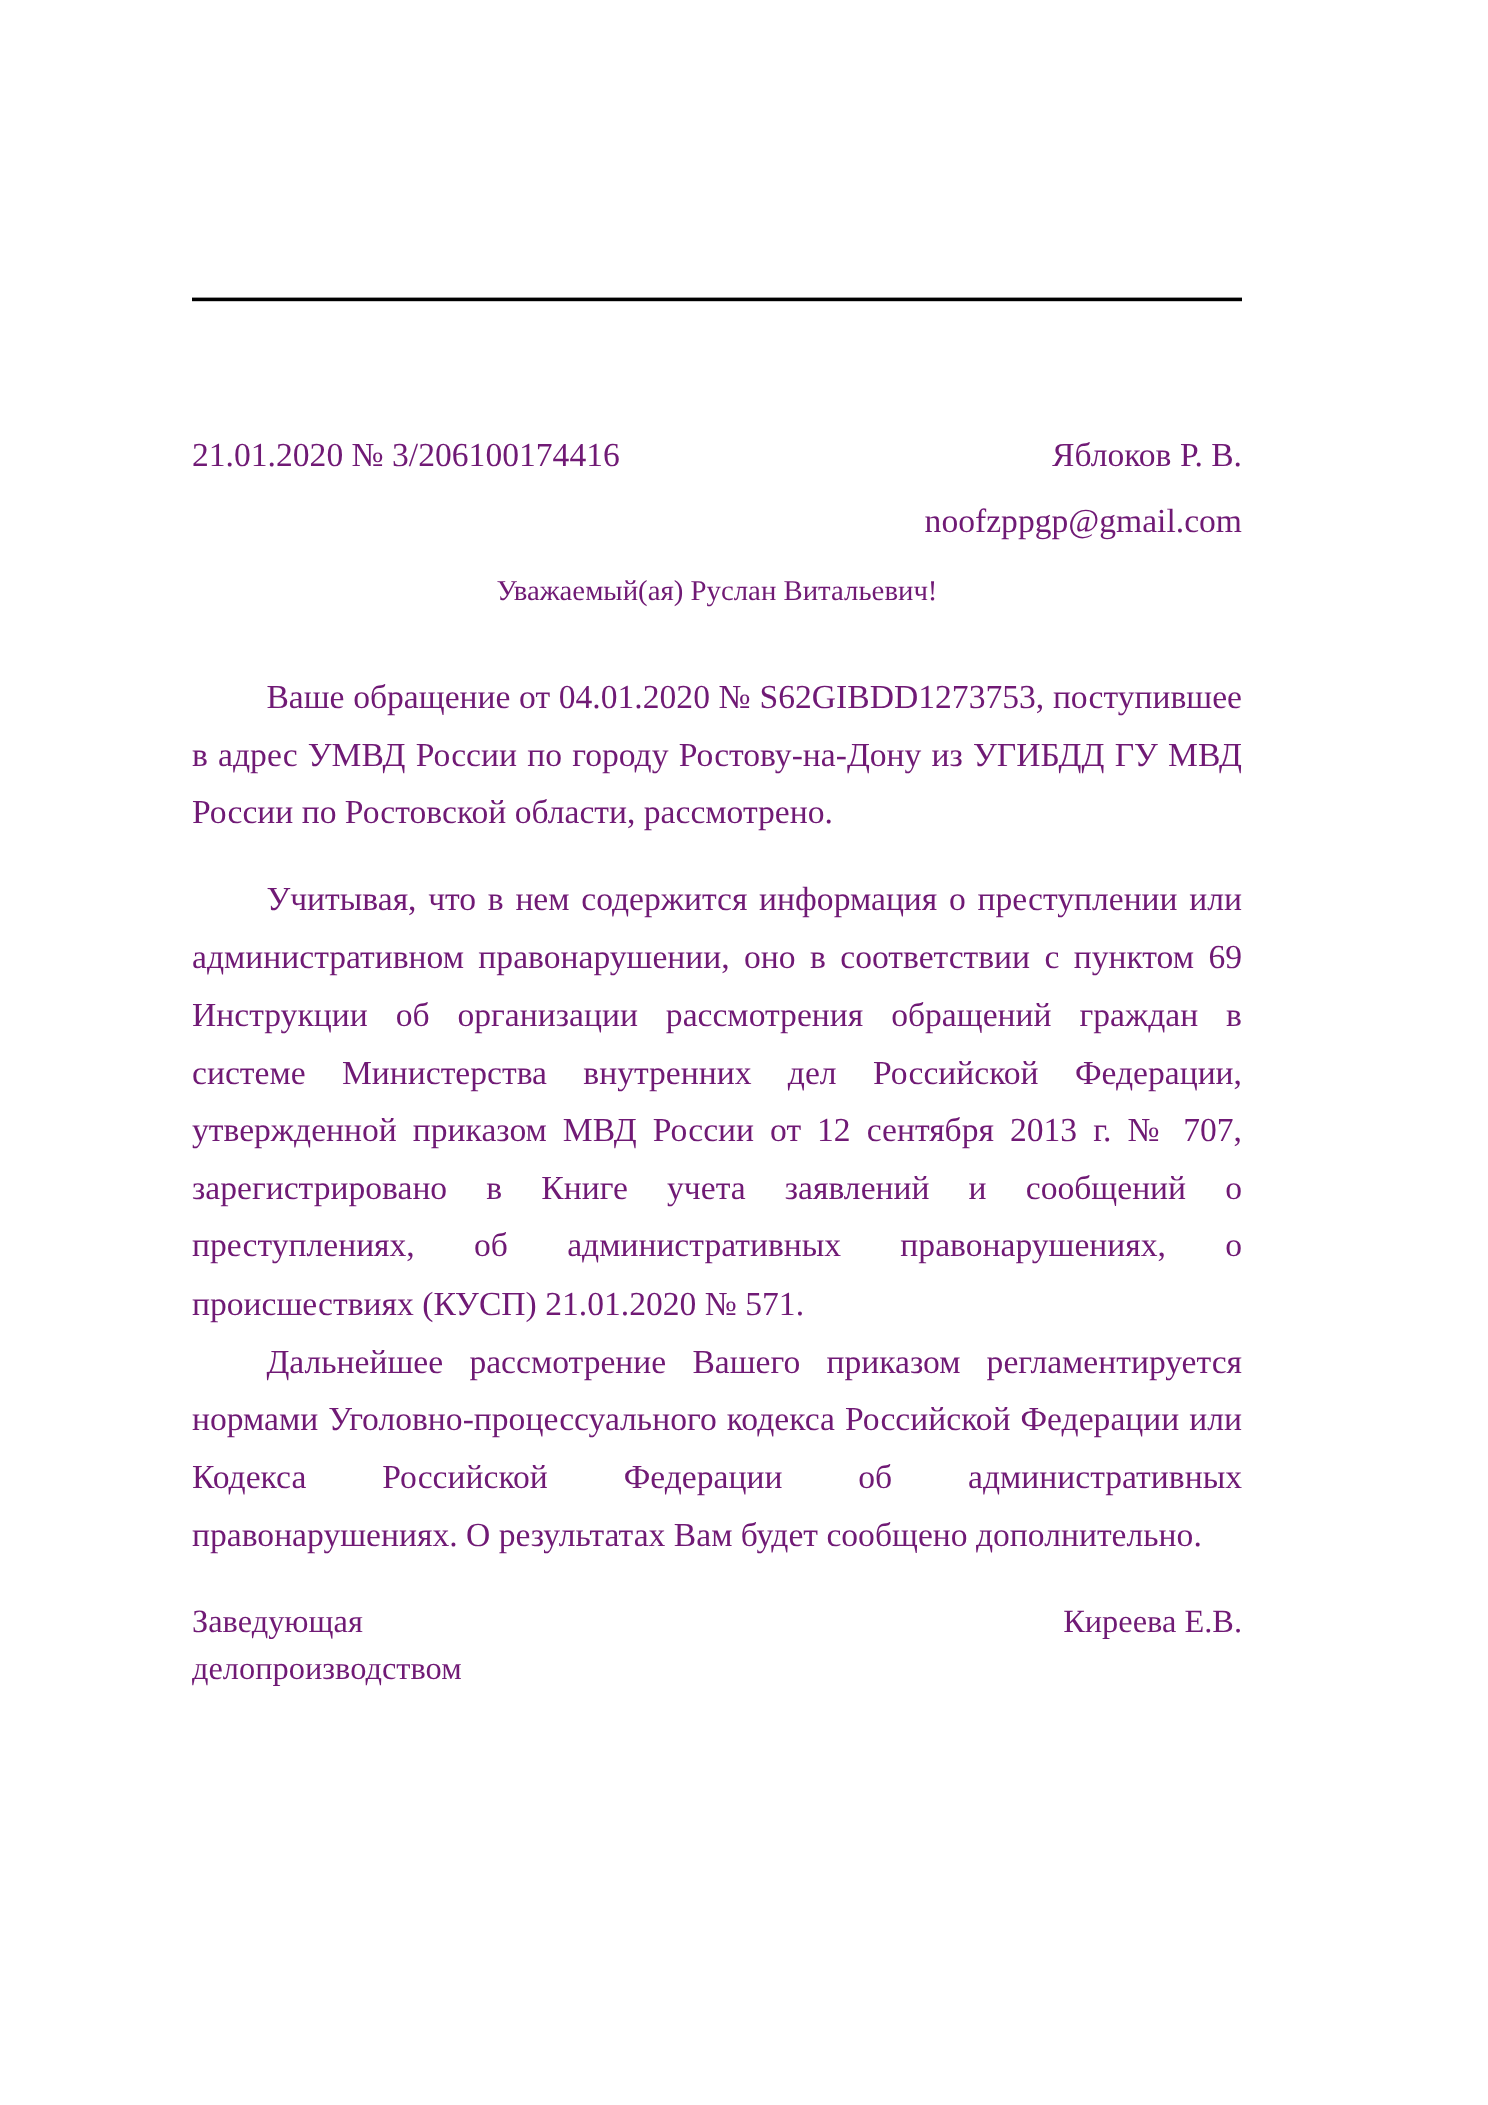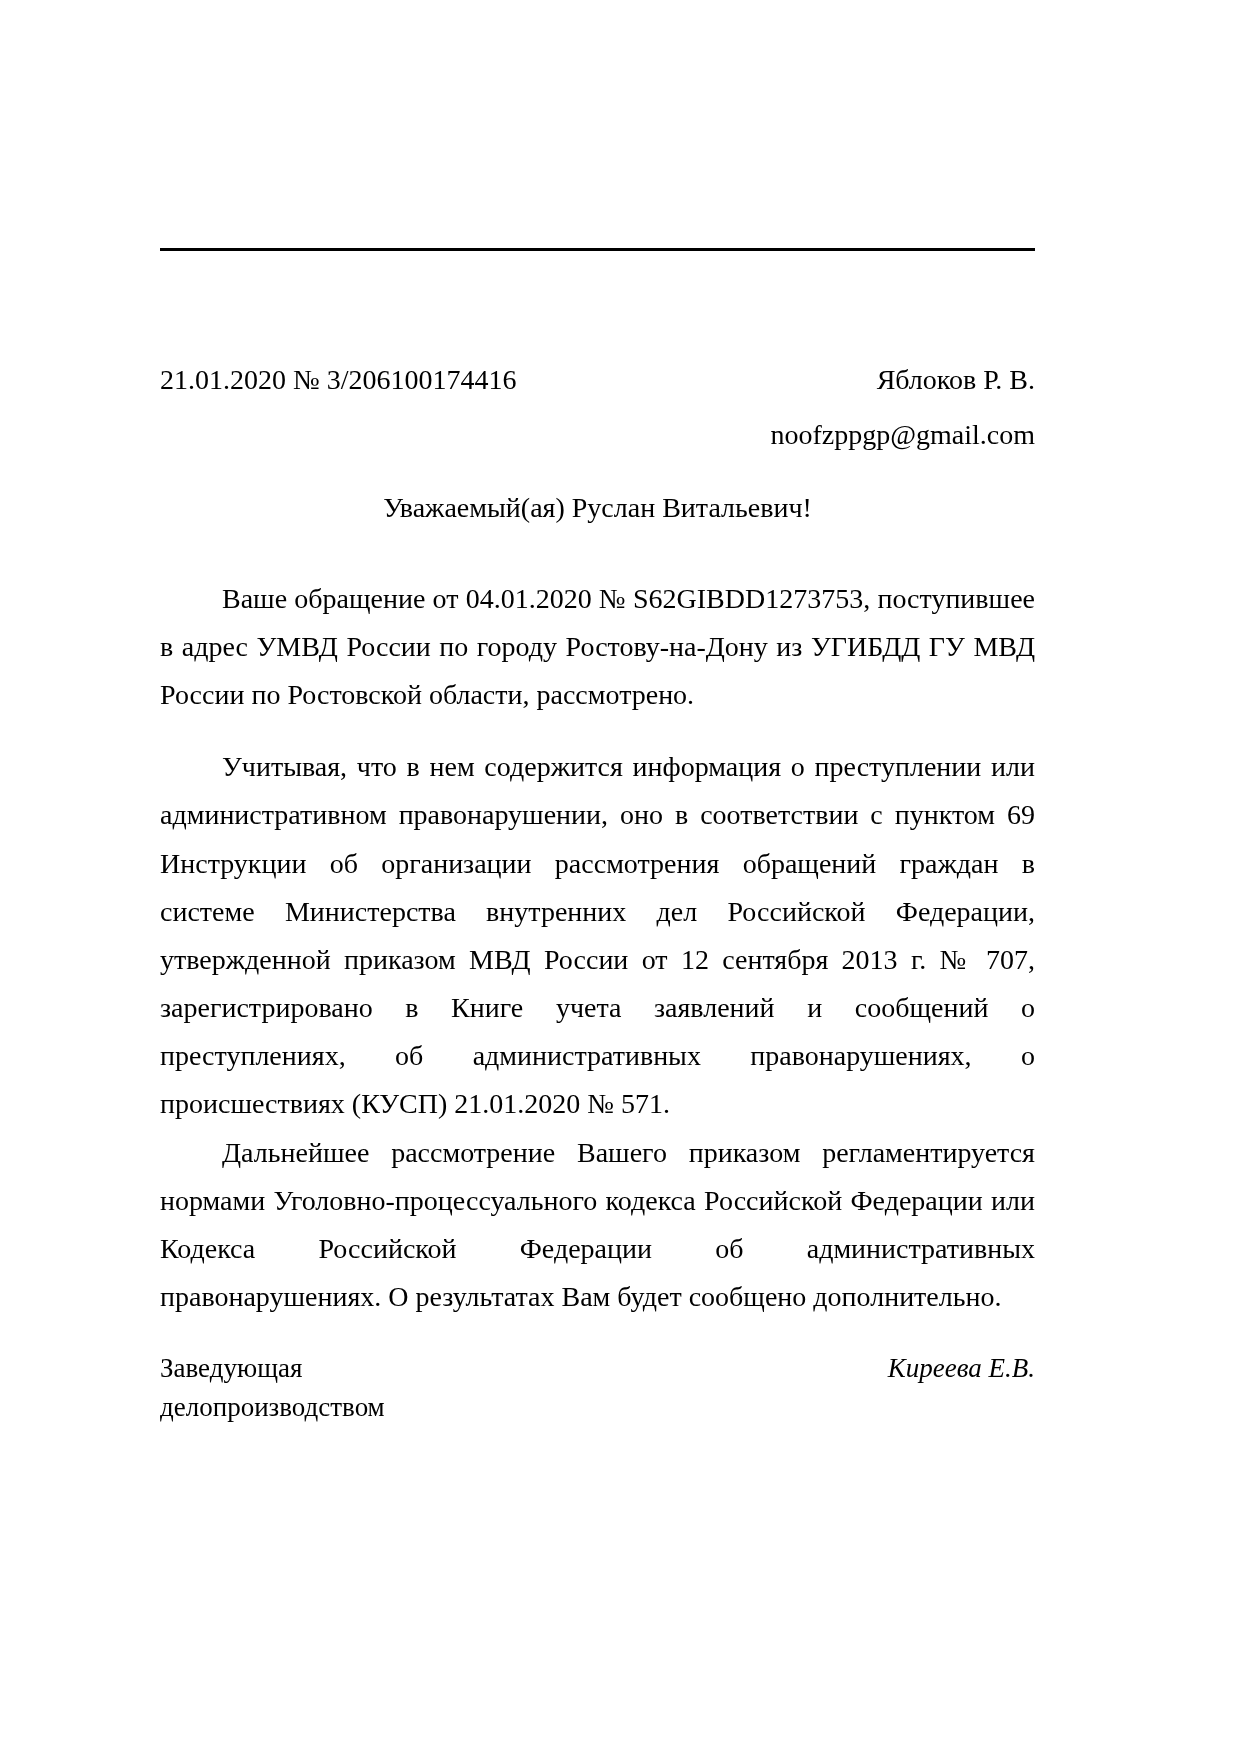--- a/index.html
+++ b/index.html
@@ -8,21 +8,21 @@
     background: #ffffff;
   }
   .page {
     position: relative;
     width: 1240px;
     height: 1754px;
     background: #ffffff;
     box-sizing: border-box;
     padding: 248px 205px 0 160px;
     font-family: "Liberation Serif", "DejaVu Serif", serif;
-    color: #000000;
+    color: #701a75;
     overflow: hidden;
   }
   .top-rule {
     border: 0;
     border-top: 3px solid #000000;
     margin: 0 0 112px 0;
     width: 100%;
   }
   .header-row {
     display: flex;
@@ -32,22 +32,22 @@
     line-height: 1.2;
   }
   .email-row {
     text-align: right;
     margin-top: 21px;
     font-size: 28px;
     line-height: 1.2;
   }
   .salutation {
     text-align: center;
-    margin-top: 40px;
-    font-size: 28px;
+    margin-top: 28px;
+    font-size: 24px;
     font-weight: normal;
     line-height: 1.2;
   }
   .paragraphs {
     margin-top: 50px;
     font-size: 28px;
     line-height: 1.72;
     text-align: justify;
   }
   .doc-paragraph {
@@ -66,21 +66,20 @@
     line-height: 1.45;
     gap: 32px;
   }
   .signature-position {
     max-width: 330px;
     text-align: left;
   }
   .signature-name {
     text-align: right;
     white-space: nowrap;
-    font-style: italic;
   }
 </style>
 </head>
 <body>
 
 <div class="page">
 
   <hr class="top-rule">
 
   <div class="header-row">

